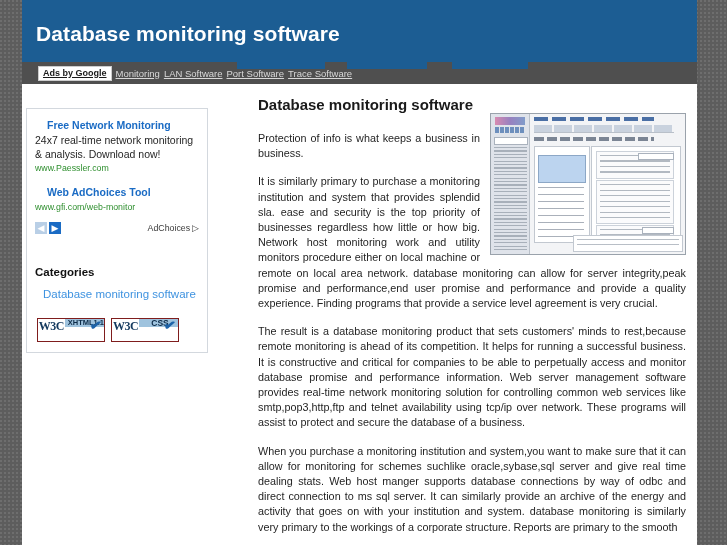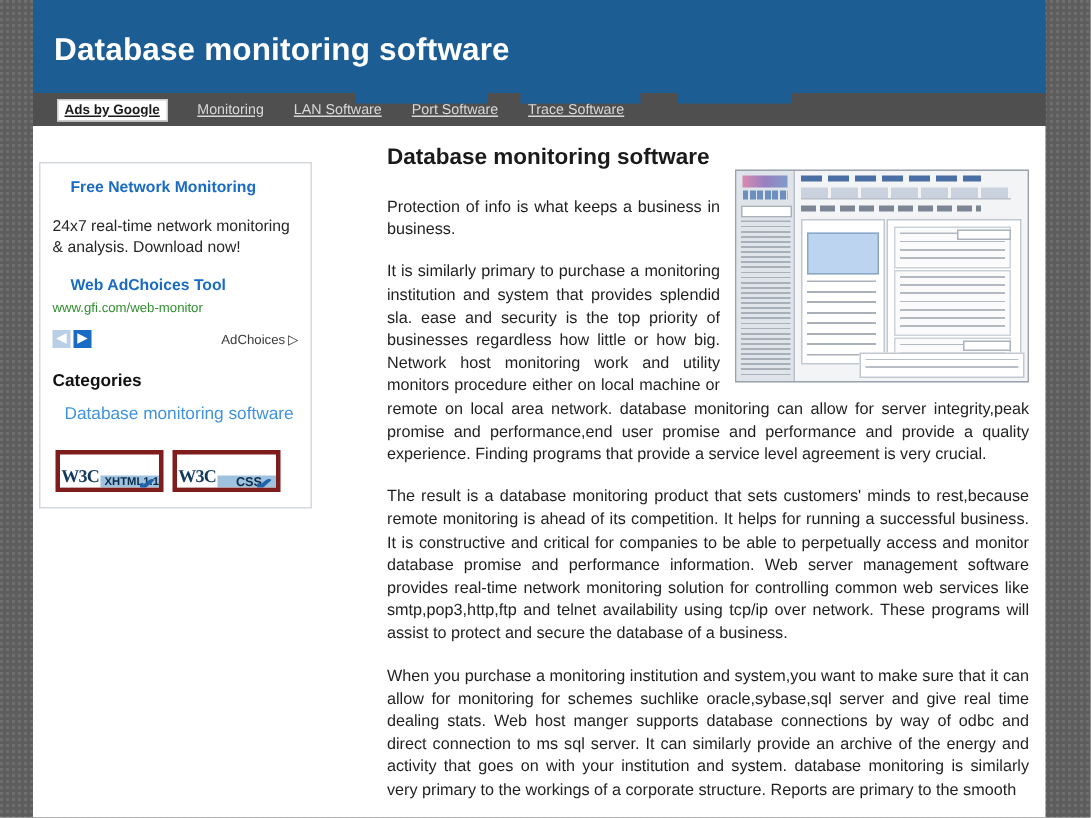--- a/index.html
+++ b/index.html
@@ -22,21 +22,21 @@
     background-image:
       radial-gradient(circle at 1px 1px, rgba(255,255,255,0.10) 1px, transparent 0);
     background-size: 4px 4px;
   }
   .site {
     position: absolute;
     left: 22px;
     top: 0;
     width: 675px;
     height: 500px;
-    background: #1d4ed8;
+    background: #000000;
     border-radius: 14px;
   }
   
   .header {
     height: 62px;
     background: #1c5d93;
     position: relative;
   }
   .header-title {
     position: absolute;
@@ -61,21 +61,21 @@
     height: 7px;
     background: #1c5d93;
   }
   .adbar-inner {
     position: absolute;
     left: 16px;
     top: 0;
     height: 22px;
     display: flex;
     align-items: center;
-    gap: 16px;
+    gap: 0;
   }
   .ads-by-google {
     background: #ffffff;
     color: #1a1a1a;
     font-size: 9px;
     font-weight: bold;
     padding: 1px 4px 2px 4px;
     border: 1px solid #cccccc;
     line-height: 10px;
     text-decoration: underline;
@@ -110,21 +110,21 @@
     font-size: 10.5px;
     font-weight: bold;
     line-height: 14px;
     text-decoration: none;
     padding-left: 12px;
   }
   .ad-desc {
     color: #262626;
     font-size: 10.5px;
     line-height: 13.5px;
-    margin-top: 12px;
+    margin-top: 1px;
   }
   .ad-url {
     color: #2f8f2f;
     font-size: 8.8px;
     line-height: 12px;
     margin-top: 1px;
   }
   .ad-footer {
     display: flex;
     align-items: center;
@@ -154,40 +154,40 @@
     gap: 2px;
   }
   .adchoices-icon {
     font-size: 9px;
     color: #3a3a3a;
   }
   .cat-heading {
     font-size: 11.5px;
     font-weight: bold;
     color: #111111;
-    margin-top: 16px;
+    margin-top: 32px;
     margin-bottom: 10px;
   }
   .cat-link {
     display: block;
     color: #3f93e0;
     font-size: 11.5px;
     text-decoration: none;
     padding-left: 8px;
     margin-bottom: 18px;
   }
   .badges { display: flex; gap: 6px; padding-left: 2px; }
   .w3c-badge {
     position: relative;
     width: 66px;
     height: 22px;
-    border: 3px solid #7f1d1d;
+    border: 1px solid #7f1d1d;
     background: #ffffff;
     display: flex;
-    align-items: flex-end;
+    align-items: flex-start;
     overflow: hidden;
   }
   .w3c-left {
     width: 27px;
     background: #ffffff;
     color: #14395e;
     font-weight: bold;
     font-size: 12px;
     display: flex;
     align-items: center;
@@ -361,20 +361,21 @@
     </div>
   </div>
 
   <div class="content">
 
     <div class="sidebar">
 
       <div class="ad-block">
         <a class="ad-title" href="#">Free Network Monitoring</a>
         <div class="ad-desc">24x7 real-time network monitoring &amp; analysis. Download now!</div>
+        <div class="ad-url">www.Paessler.com</div>
       </div>
 
       <div class="ad-block">
         <a class="ad-title" href="#">Web AdChoices Tool</a>
         <div class="ad-url">www.gfi.com/web-monitor</div>
       </div>
 
       <div class="ad-footer">
         <div class="arrows">
           <span class="arrow prev">◀</span>

